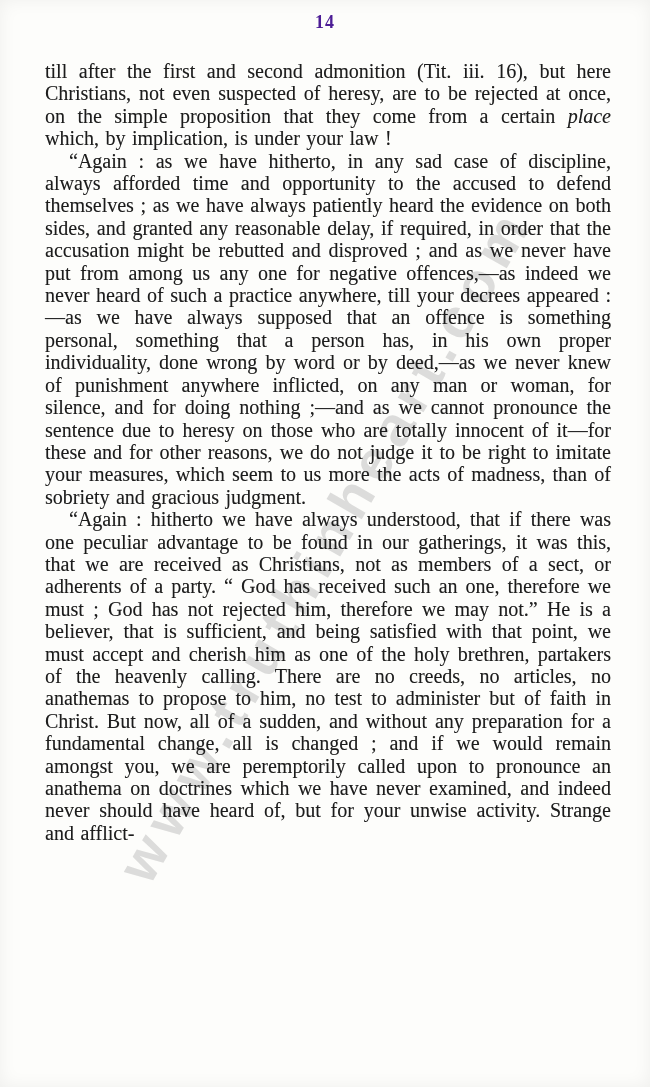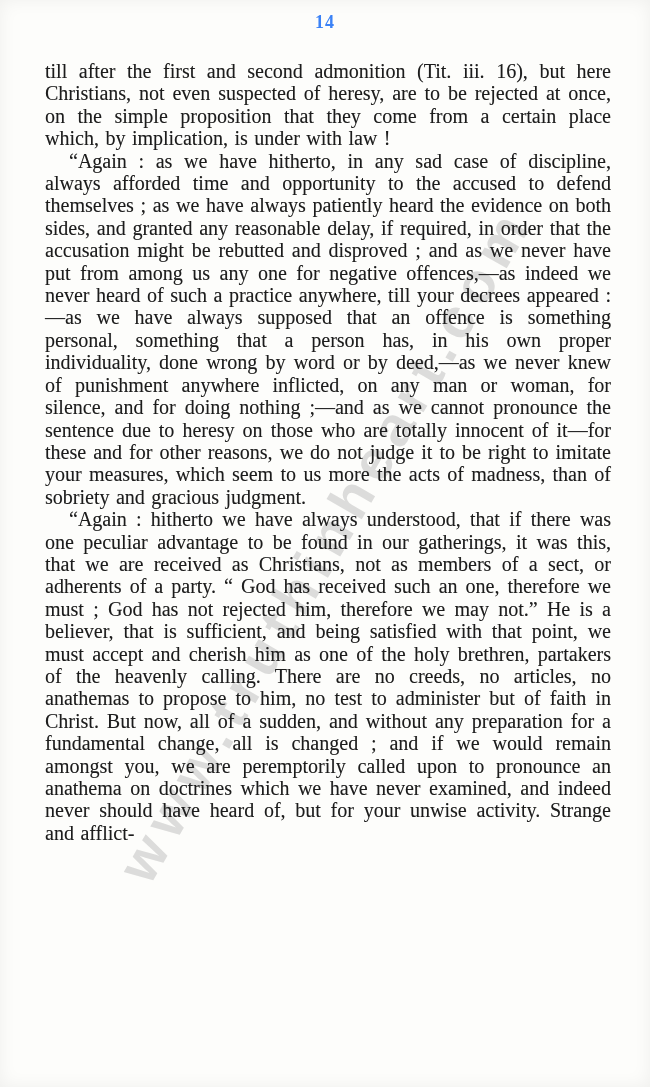--- a/index.html
+++ b/index.html
@@ -20,41 +20,42 @@
   }
   .page-number {
     position: absolute;
     top: 12px;
     left: 0;
     right: 0;
     text-align: center;
     font-size: 18px;
     font-weight: bold;
     letter-spacing: 1px;
-    color: #3b82f6;
+    color: #4c1d95;
   }
   .content {
     position: absolute;
     top: 60px;
     left: 45px;
     width: 566px;
     font-size: 20px;
     line-height: 22.4px;
     text-align: justify;
     word-spacing: 1.5px;
     text-shadow: 0.2px 0.2px 0 rgba(0,0,0,0.3);
   }
   .para {
     margin: 0;
     padding: 0;
   }
   .para.indent {
     text-indent: 24px;
   }
   .italic-run {
+    font-style: italic;
   }
   .watermark {
     position: absolute;
     top: 50%;
     left: 50%;
     transform: translate(-50%, -50%) rotate(-60deg);
     font-family: "Liberation Sans", sans-serif;
     font-weight: bold;
     font-size: 56px;
     letter-spacing: 9px;
@@ -72,20 +73,20 @@
 <body>
 
 <div class="page">
 
   <div class="watermark">www.truthinheart.com</div>
 
   <div class="page-number">14</div>
 
   <div class="content">
 
-    <p class="para"><span>till after the first and second admonition (Tit. iii. 16), but here Christians, not even suspected of heresy, are to be rejected at once, on the simple proposition that they come from a certain </span><span class="italic-run">place</span><span> which, by implication, is under with law !</span></p>
+    <p class="para"><span>till after the first and second admonition (Tit. iii. 16), but here Christians, not even suspected of heresy, are to be rejected at once, on the simple proposition that they come from a certain </span><span class="italic-run">place</span><span> which, by implication, is under your law !</span></p>
 
     <p class="para indent"><span>“Again : as we have hitherto, in any sad case of discipline, always afforded time and opportunity to the accused to defend themselves ; as we have always patiently heard the evidence on both sides, and granted any reasonable delay, if required, in order that the accusation might be rebutted and disproved ; and as we never have put from among us any one for negative offences,—as indeed we never heard of such a practice anywhere, till your decrees appeared :—as we have always supposed that an offence is something personal, something that a person has, in his own proper individuality, done wrong by word or by deed,—as we never knew of punishment anywhere inflicted, on any man or woman, for silence, and for doing nothing ;—and as we cannot pronounce the sentence due to heresy on those who are totally innocent of it—for these and for other reasons, we do not judge it to be right to imitate your measures, which seem to us more the acts of madness, than of sobriety and gracious judgment.</span></p>
 
     <p class="para indent"><span>“Again : hitherto we have always understood, that if there was one peculiar advantage to be found in our gatherings, it was this, that we are received as Christians, not as members of a sect, or adherents of a party.  “ God has received such an one, therefore we must ; God has not rejected him, therefore we may not.”  He is a believer, that is sufficient, and being satisfied with that point, we must accept and cherish him as one of the holy brethren, partakers of the heavenly calling.  There are no creeds, no articles, no anathemas to propose to him, no test to administer but of faith in Christ.  But now, all of a sudden, and without any preparation for a fundamental change, all is changed ; and if we would remain amongst you, we are peremptorily called upon to pronounce an anathema on doctrines which we have never examined, and indeed never should have heard of, but for your unwise activity.  Strange and afflict-</span></p>
 
   </div>
 </div>
 
 </body></html>

